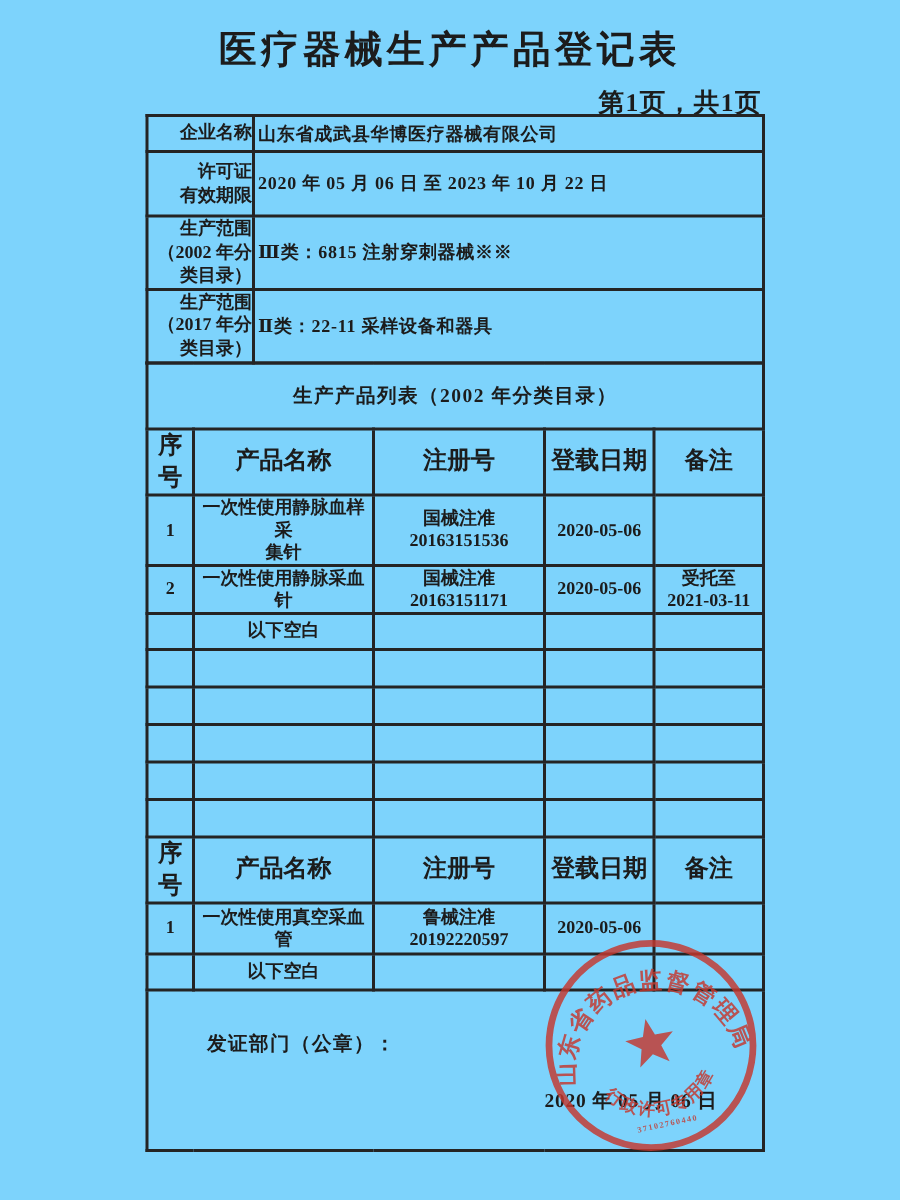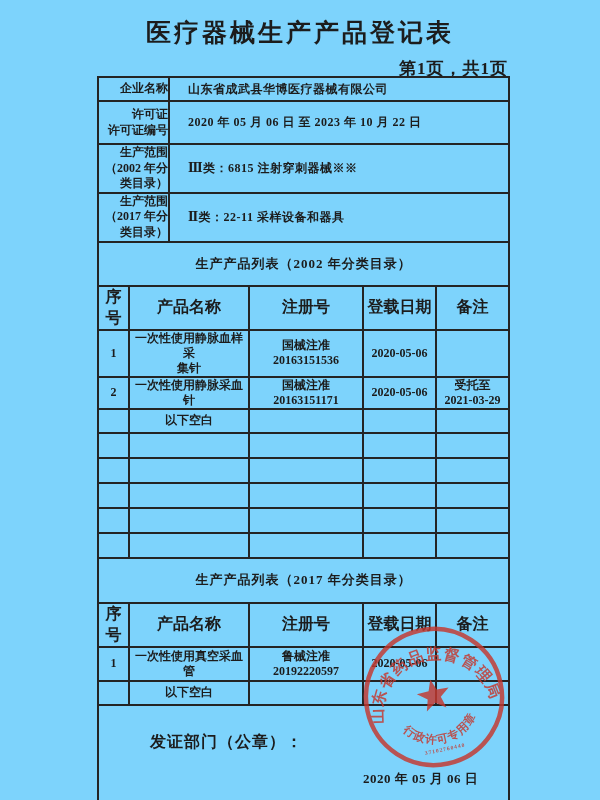--- a/index.html
+++ b/index.html
@@ -21,28 +21,28 @@
   .tables{position:absolute;left:97px;top:76px;width:411px;}
   table{border-collapse:collapse;table-layout:fixed;width:411px;}
   .products-table{margin-top:-2px;}
   td{
     border:2px solid #242424;font-size:12px;padding:0;
     overflow:hidden;font-weight:bold;color:#1c1c1c;
   }
   .info-label{
     text-align:right;vertical-align:middle;white-space:pre-line;line-height:1.3;
   }
-  .info-value{padding-left:18px;vertical-align:middle;letter-spacing:.5px;}
+  .info-value{padding-left:2px;vertical-align:middle;letter-spacing:.5px;}
   .h22{height:22px}.h27{height:27px}.h41{height:41px}.h42{height:42px}.h47{height:47px}
   .h23{height:23px}.h28{height:28px}.h32{height:32px}.h43{height:43px}.h105{height:105px}
   .section-title-cell{text-align:center;vertical-align:middle;font-size:13px;letter-spacing:1px;}
   .th-cell{text-align:center;vertical-align:middle;font-size:16px;}
   .c{text-align:center;vertical-align:middle;white-space:pre-line;line-height:1.25;}
   .footer-cell{position:relative;vertical-align:top;}
-  .issuing-label{position:absolute;left:51px;top:26px;font-size:16px;letter-spacing:1px;}
+  .issuing-label{position:absolute;left:39px;top:26px;font-size:13px;letter-spacing:1px;}
   .issue-date{position:absolute;left:264px;top:64px;font-size:13px;letter-spacing:.5px;}
   .stamp{
     position:absolute;left:359px;top:622px;width:150px;height:150px;
     transform:rotate(-12deg);opacity:.82;z-index:3;pointer-events:none;
   }
   .stamp svg{display:block;width:150px;height:150px;}
 </style>
 </head>
 <body>
 
@@ -58,21 +58,21 @@
           <col style="width:71px">
           <col style="width:340px">
         </colgroup>
       <tbody>
           <tr>
         <td class="info-label h22">企业名称</td>
         <td class="info-value h22">山东省成武县华博医疗器械有限公司</td>
       </tr>
       <tr>
         <td class="info-label h41">许可证
-许可证编号</td>
+有效期限</td>
         <td class="info-value h41">2020 年 05 月 06 日  至 2023 年 10 月 22 日</td>
       </tr>
       <tr>
         <td class="info-label h42">生产范围
 （2002 年分
 类目录）</td>
         <td class="info-value h42">Ⅲ类：6815 注射穿刺器械※※</td>
       </tr>
       <tr>
         <td class="info-label h47">生产范围
@@ -112,21 +112,21 @@
         <td class="c h27">2020-05-06</td>
         <td class="c h27"></td>
       </tr>
       <tr>
         <td class="c h28">2</td>
         <td class="c h28">一次性使用静脉采血针</td>
         <td class="c h28">国械注准
 20163151171</td>
         <td class="c h28">2020-05-06</td>
         <td class="c h28">受托至
-2021-03-29</td>
+2021-03-11</td>
       </tr>
       <tr>
         <td class="c h22"></td>
         <td class="c h22">以下空白</td>
         <td class="c h22"></td>
         <td class="c h22"></td>
         <td class="c h22"></td>
       </tr>
       <tr>
         <td class="c h23"></td>
@@ -157,23 +157,20 @@
         <td class="c h23"></td>
       </tr>
       <tr>
         <td class="c h23"></td>
             <td class="c h23"></td>
         <td class="c h23"></td>
             <td class="c h23"></td>
         <td class="c h23"></td>
       </tr>
 
-      <tr>
-        <td class="section-title-cell h43" colspan="5">生产产品列表（2017 年分类目录）</td>
-      </tr>
       <tr>
         <td class="th-cell h23">序号</td>
         <td class="th-cell h23">产品名称</td>
         <td class="th-cell h23">注册号</td>
         <td class="th-cell h23">登载日期</td>
         <td class="th-cell h23">备注</td>
       </tr>
       <tr>
         <td class="c h32">1</td>
         <td class="c h32">一次性使用真空采血管</td>

